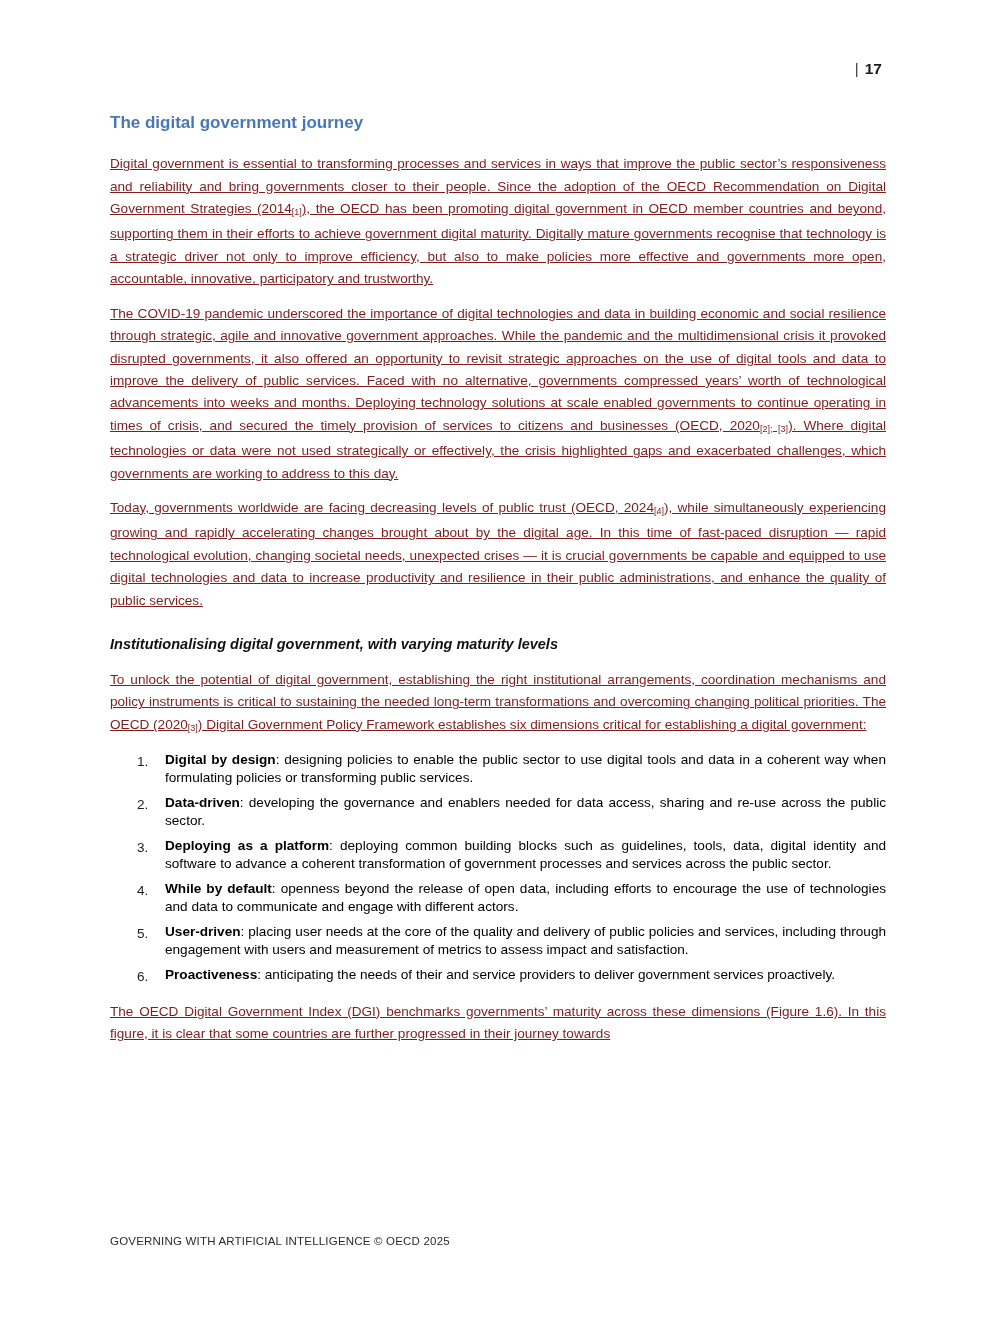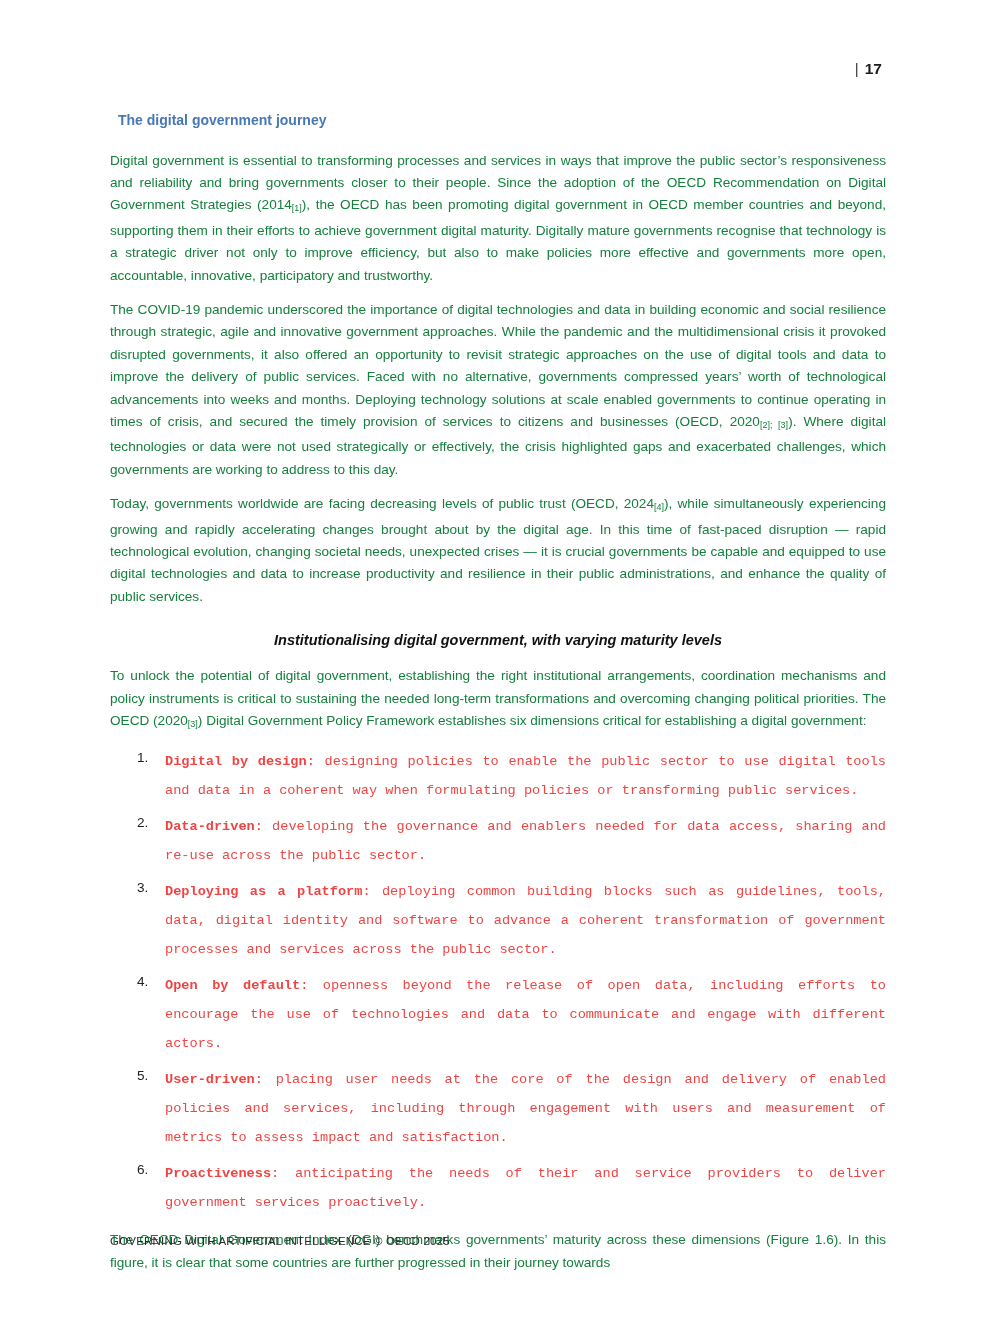--- a/index.html
+++ b/index.html
@@ -35,67 +35,66 @@
     font-weight: 700;
     font-size: 15.5px;
   }
   .content {
     position: absolute;
     left: 110px;
     top: 0;
     width: 776px;
   }
   h1.title {
-    margin: 112px 0 20px 8px;
-    font-size: 14px;
+    margin: 112px 0 20px 0;
+    font-size: 17px;
     line-height: 1.25;
     font-weight: 700;
     color: var(--heading-blue, #4778b3);
   }
   p.body {
     margin: 0 0 12px 0;
     font-size: 13.6px;
     line-height: 22.4px;
     text-align: justify;
-    color: #15803d;
+    color: #7f1d1d;
+    text-decoration: underline;
   }
   .sub {
     font-size: 9px;
     vertical-align: -2px;
     letter-spacing: 0;
   }
   h2.subheading {
     margin: 24px 0 17px 0;
     font-size: 14.5px;
     font-weight: 700;
     font-style: italic;
     color: #111111;
-    text-align: center;
   }
   .list {
     margin: 0 0 12px 0;
     padding-left: 27px;
   }
   .li {
     display: flex;
     margin-bottom: 7px;
   }
   .li-num {
     flex: 0 0 28px;
     font-size: 13.6px;
     line-height: 22.4px;
     color: #1f1f1f;
   }
   .li-text {
     flex: 1 1 auto;
     font-size: 13.6px;
-    line-height: 29px;
+    line-height: 18px;
     text-align: justify;
-    color: #ef4444;
-    font-family: Liberation Mono, monospace;
+    color: #000000;
   }
   .li-text .lead {
     font-weight: 700;
   }
   .footer {
     position: absolute;
     left: 110px;
     bottom: 76px;
     font-size: 11.5px;
     letter-spacing: 0.2px;
@@ -137,26 +136,26 @@
         <div class="li-text"><span class="lead">Data-driven</span><span>: developing the governance and enablers needed for data access, sharing and re-use across the public sector.</span></div>
       </div>
 
       <div class="li">
         <span class="li-num">3.</span>
         <div class="li-text"><span class="lead">Deploying as a platform</span><span>: deploying common building blocks such as guidelines, tools, data, digital identity and software to advance a coherent transformation of government processes and services across the public sector.</span></div>
       </div>
 
       <div class="li">
         <span class="li-num">4.</span>
-        <div class="li-text"><span class="lead">Open by default</span><span>: openness beyond the release of open data, including efforts to encourage the use of technologies and data to communicate and engage with different actors.</span></div>
+        <div class="li-text"><span class="lead">While by default</span><span>: openness beyond the release of open data, including efforts to encourage the use of technologies and data to communicate and engage with different actors.</span></div>
       </div>
 
       <div class="li">
         <span class="li-num">5.</span>
-        <div class="li-text"><span class="lead">User-driven</span><span>: placing user needs at the core of the design and delivery of enabled policies and services, including through engagement with users and measurement of metrics to assess impact and satisfaction.</span></div>
+        <div class="li-text"><span class="lead">User-driven</span><span>: placing user needs at the core of the quality and delivery of public policies and services, including through engagement with users and measurement of metrics to assess impact and satisfaction.</span></div>
       </div>
 
       <div class="li">
         <span class="li-num">6.</span>
         <div class="li-text"><span class="lead">Proactiveness</span><span>: anticipating the needs of their and service providers to deliver government services proactively.</span></div>
       </div>
 
     </div>
 
     <p class="body"><span>The OECD Digital Government Index (DGI) benchmarks governments’ maturity across these dimensions (Figure 1.6). In this figure, it is clear that some countries are further progressed in their journey towards</span></p>

